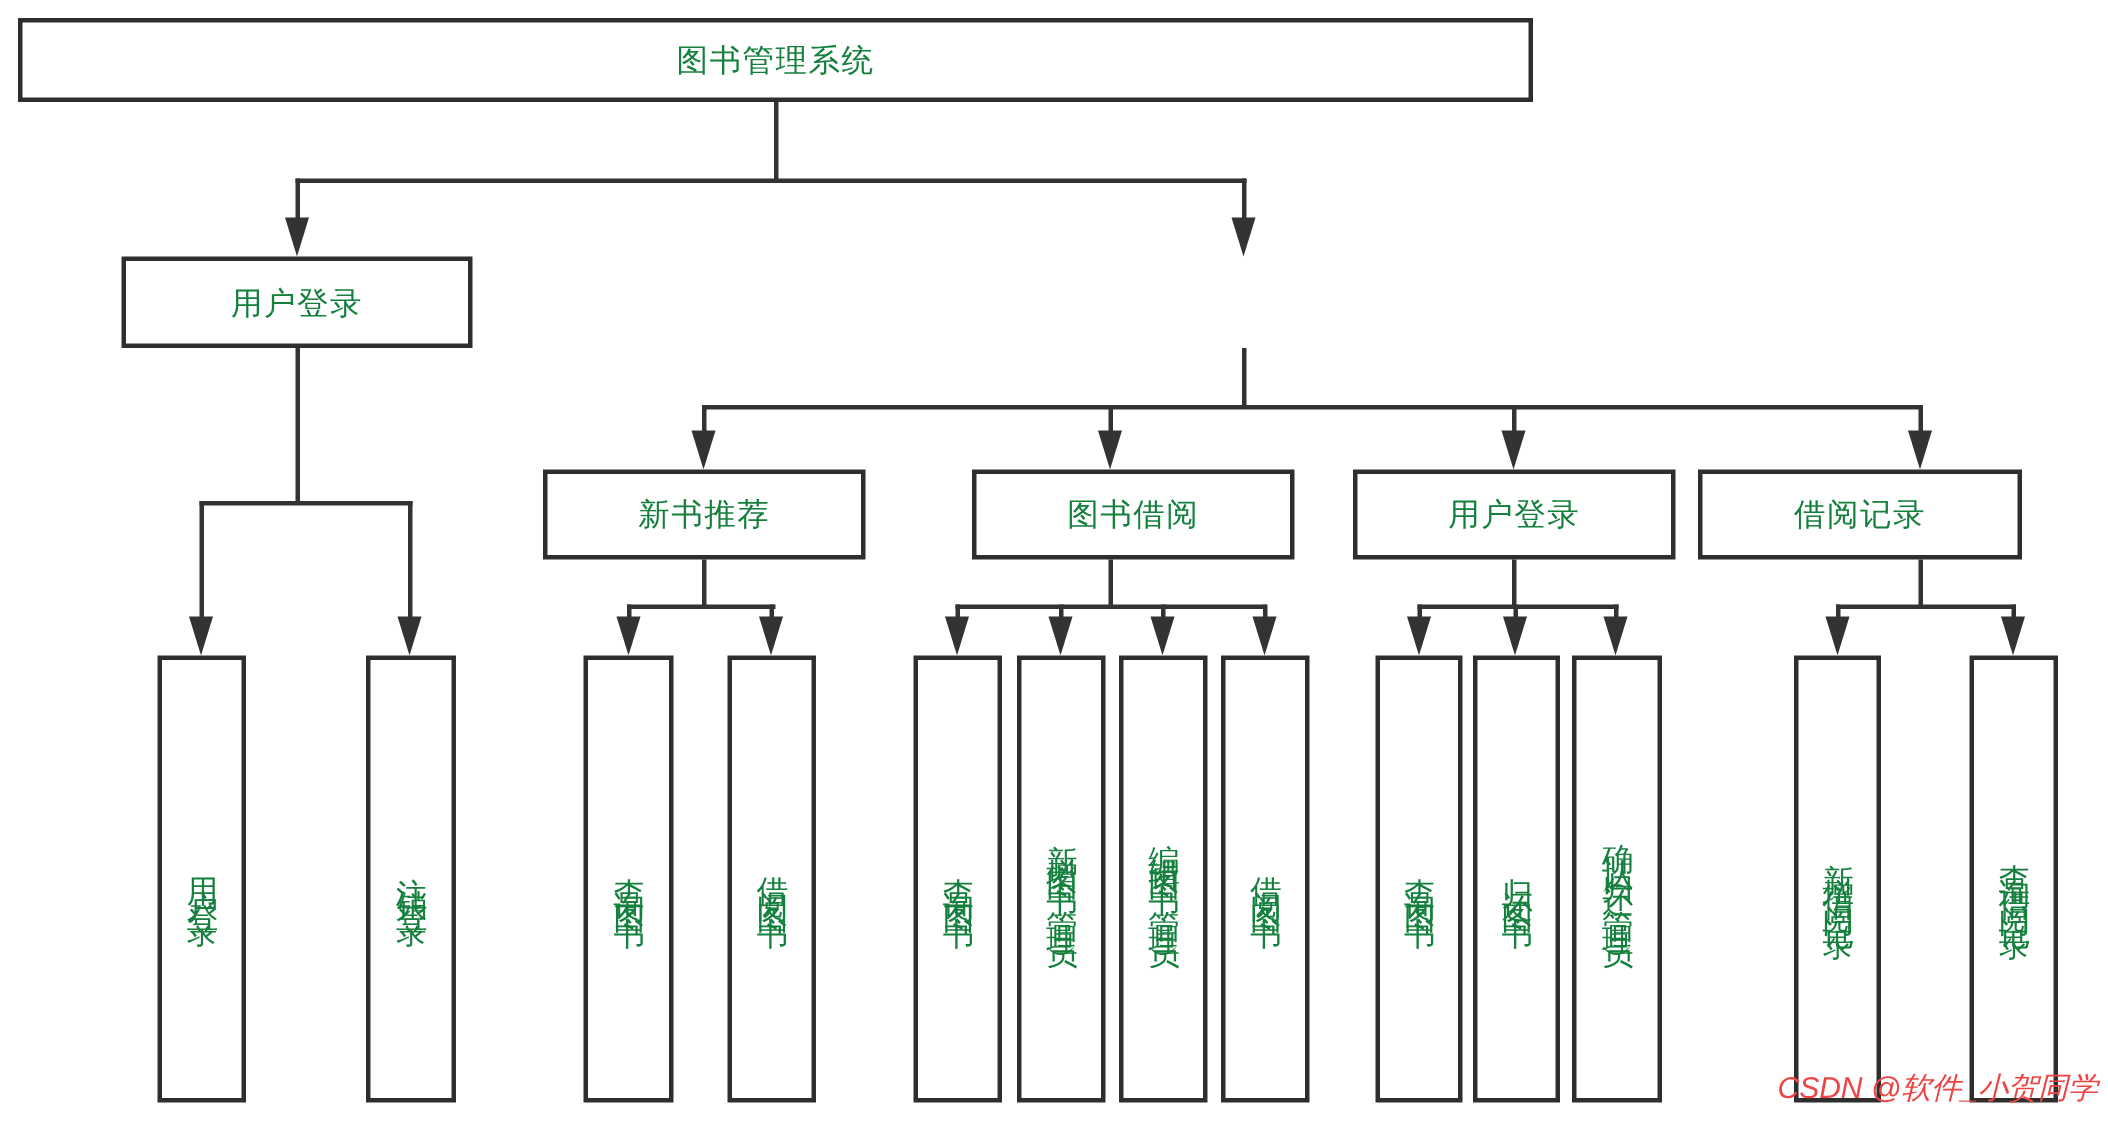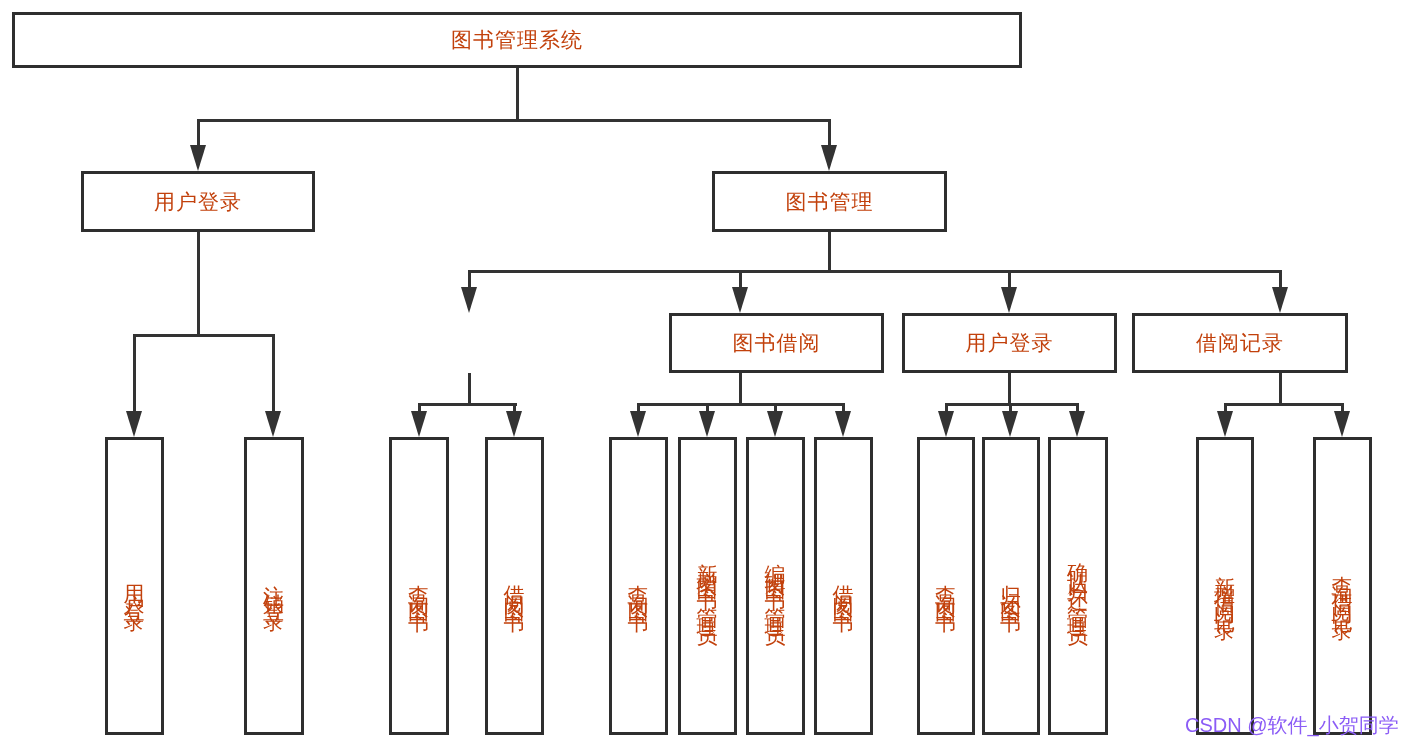--- a/index.html
+++ b/index.html
@@ -3,37 +3,37 @@
 <meta charset="utf-8">
 <style>
   html,body { margin:0; padding:0; background:#ffffff; }
   .stage {
     position:relative; width:1405px; height:747px; background:#ffffff;
     font-family:"Liberation Sans","DejaVu Sans",sans-serif; overflow:hidden;
   }
   .node {
     position:absolute; box-sizing:border-box; background:#ffffff;
     border:3px solid #2e2e2e; display:flex; align-items:center; justify-content:center;
-    color:#c2410c;
+    color:#15803d;
   }
   .hlabel { font-size:21px; letter-spacing:1px; white-space:nowrap; }
   .vtext {
     writing-mode:vertical-rl; text-orientation:mixed;
     font-size:21px; letter-spacing:9px; line-height:1.1; white-space:nowrap;
   }
   .vline { position:absolute; width:3px; background:#333333; }
   .hline { position:absolute; height:3px; background:#333333; }
   .arrow {
     position:absolute; width:0; height:0;
     border-left:8px solid transparent; border-right:8px solid transparent;
     border-top:26px solid #333333;
   }
   .watermark {
-    position:absolute; left:1185px; top:712px; color:#8b5cf6;
-    font-size:20px; white-space:nowrap; z-index:5;
+    position:absolute; left:1185px; top:712px; color:#ef4444;
+    font-size:20px; white-space:nowrap; z-index:5;font-style:italic;
   }
 </style>
 </head>
 <body>
 
 <div class="stage">
 
   <div class="node" style="left:12px; top:12px; width:1010px; height:56px;">
     <span class="hlabel">图书管理系统</span>
   </div>
@@ -41,43 +41,43 @@
   <div class="vline" style="left:516px; top:68px; height:53px;"></div>
   <div class="hline" style="left:197px; top:119px; width:634px;"></div>
   <div class="vline" style="left:197px; top:119px; height:28px;"></div>
   <div class="arrow" style="left:190px; top:145px;"></div>
   <div class="vline" style="left:828px; top:119px; height:28px;"></div>
   <div class="arrow" style="left:821px; top:145px;"></div>
 
   <div class="node" style="left:81px; top:171px; width:234px; height:61px;">
     <span class="hlabel">用户登录</span>
   </div>
-  <div class="node" style="left:712px; top:171px; width:235px; height:61px;">
-    <span class="hlabel">图书管理</span>
-  </div>
 
   <div class="vline" style="left:197px; top:232px; height:104px;"></div>
   <div class="hline" style="left:133px; top:334px; width:142px;"></div>
   <div class="vline" style="left:133px; top:334px; height:78px;"></div>
   <div class="arrow" style="left:126px; top:411px;"></div>
   <div class="vline" style="left:272px; top:334px; height:78px;"></div>
   <div class="arrow" style="left:265px; top:411px;"></div>
 
   <div class="vline" style="left:828px; top:232px; height:40px;"></div>
   <div class="hline" style="left:468px; top:270px; width:813px;"></div>
   <div class="vline" style="left:468px; top:270px; height:18px;"></div>
   <div class="arrow" style="left:461px; top:287px;"></div>
   <div class="vline" style="left:739px; top:270px; height:18px;"></div>
   <div class="arrow" style="left:732px; top:287px;"></div>
   <div class="vline" style="left:1008px; top:270px; height:18px;"></div>
   <div class="arrow" style="left:1001px; top:287px;"></div>
   <div class="vline" style="left:1279px; top:270px; height:18px;"></div>
   <div class="arrow" style="left:1272px; top:287px;"></div>
 
-  <div class="node" style="left:669px; top:313px; width:215px; height:60px;">
+  <div class="node" style="left:362px; top:313px; width:215px; height:60px;">
+    <span class="hlabel">新书推荐</span>
+  </div>
+  <div class="node" style="left:648px; top:313px; width:215px; height:60px;">
     <span class="hlabel">图书借阅</span>
   </div>
   <div class="node" style="left:902px; top:313px; width:215px; height:60px;">
     <span class="hlabel">用户登录</span>
   </div>
   <div class="node" style="left:1132px; top:313px; width:216px; height:60px;">
     <span class="hlabel">借阅记录</span>
   </div>
 
   <div class="vline" style="left:468px; top:373px; height:33px;"></div>

